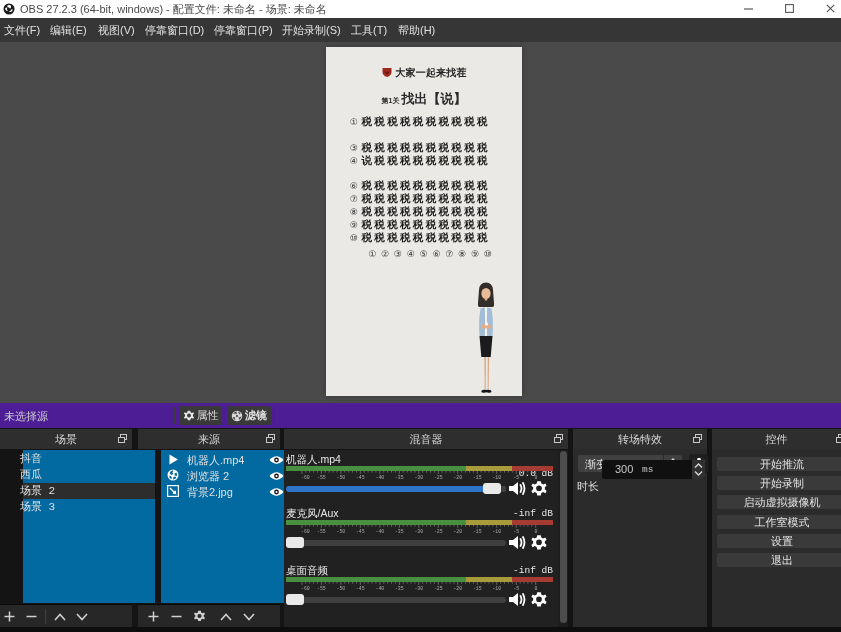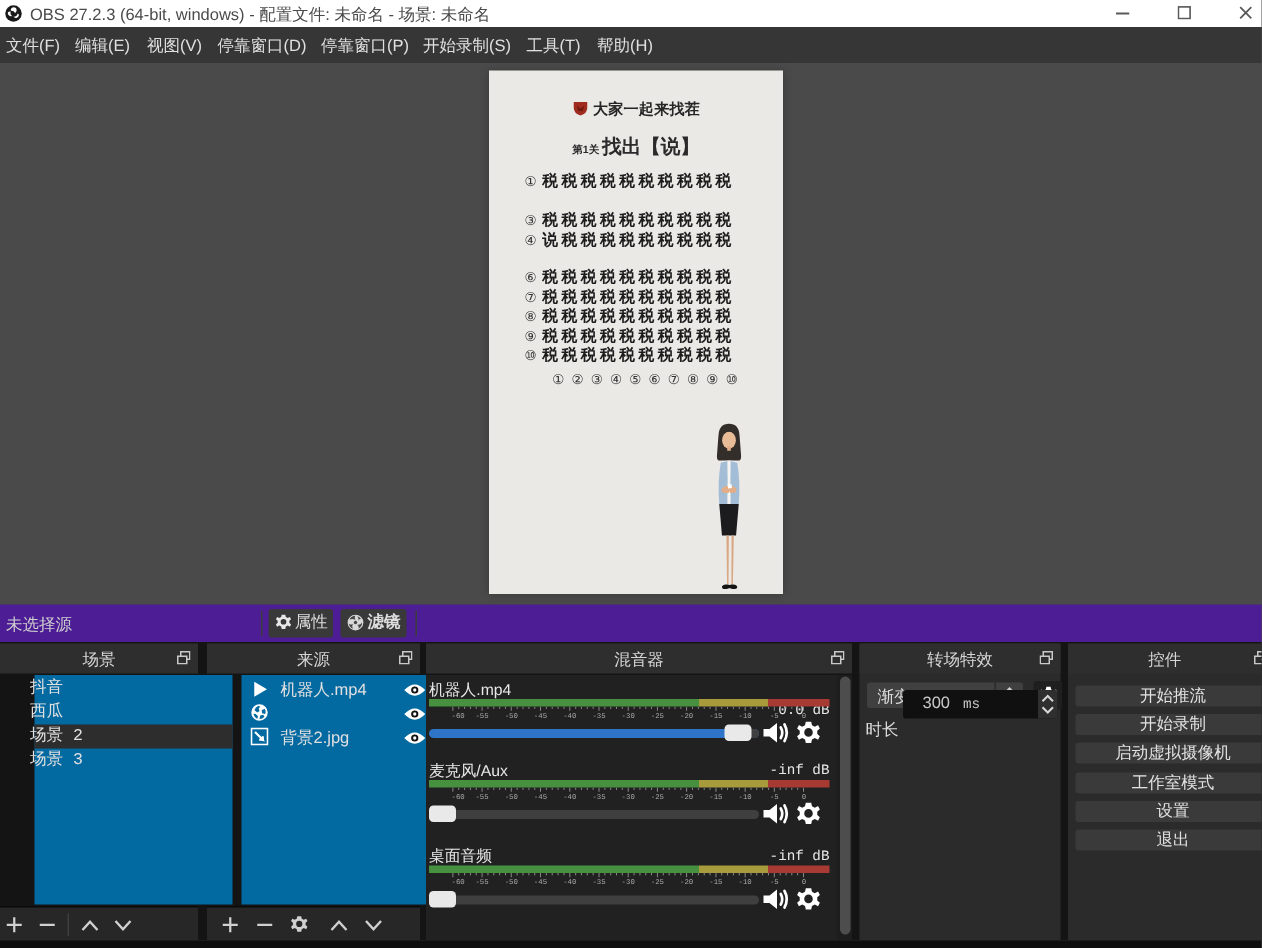--- a/index.html
+++ b/index.html
@@ -187,20 +187,21 @@
         </svg>
       <svg class="abs" style="left:6px; top:19px;" width="12" height="12" viewBox="0 0 24 24">
           <path fill="#fff" d="M12 1 A11 11 0 1 1 12 23 A11 11 0 1 1 12 1 Z M10 3.2 Q6 5 5.5 9 L9 12 L12 10 L11 6.5 L13 4 Q11.5 3 10 3.2 Z M19 7 L15 9 L15.5 13 L19.5 14 Q21 11 19 7 Z M7 14 L4 13.5 Q4.5 18 9 20.5 L10 17 Z M13 16 L12 20.8 Q16 21 18.5 17.5 L17 15 Z"></path>
         </svg>
       <svg class="abs" style="left:6px; top:35px;" width="12" height="12" viewBox="0 0 12 12">
           <rect x="0.6" y="0.6" width="10.8" height="10.8" fill="none" stroke="#fff" stroke-width="1.2"></rect>
           <path d="M3 3 L8 8 L8 5.5 L9.5 9.5 L5.5 8 L8 8 Z" fill="#fff"></path>
           <path d="M3 3 L8.2 8.2 M8.2 8.2 L8.2 5.8 M8.2 8.2 L5.8 8.2" stroke="#fff" stroke-width="1.4" fill="none"></path>
         </svg>
       <div class="drow" style="top:2px;"><span style="margin-left:26px">机器人.mp4</span></div>
+      <div class="drow" style="top:18px;"><span style="margin-left:26px">浏览器 2</span></div>
       <div class="drow" style="top:34px;"><span style="margin-left:26px">背景2.jpg</span></div>
       <svg class="abs" style="left:108px; top:5px;" width="15" height="10" viewBox="0 0 15 10">
           <path d="M0.5 5 Q7.5 -2.5 14.5 5 Q7.5 12.5 0.5 5 Z" fill="#fff"></path>
           <circle cx="7.5" cy="5" r="2.4" fill="#121212"></circle>
           <circle cx="7.5" cy="5" r="1.1" fill="#fff"></circle>
         </svg>
       <svg class="abs" style="left:108px; top:21px;" width="15" height="10" viewBox="0 0 15 10">
           <path d="M0.5 5 Q7.5 -2.5 14.5 5 Q7.5 12.5 0.5 5 Z" fill="#fff"></path>
           <circle cx="7.5" cy="5" r="2.4" fill="#121212"></circle>
           <circle cx="7.5" cy="5" r="1.1" fill="#fff"></circle>

